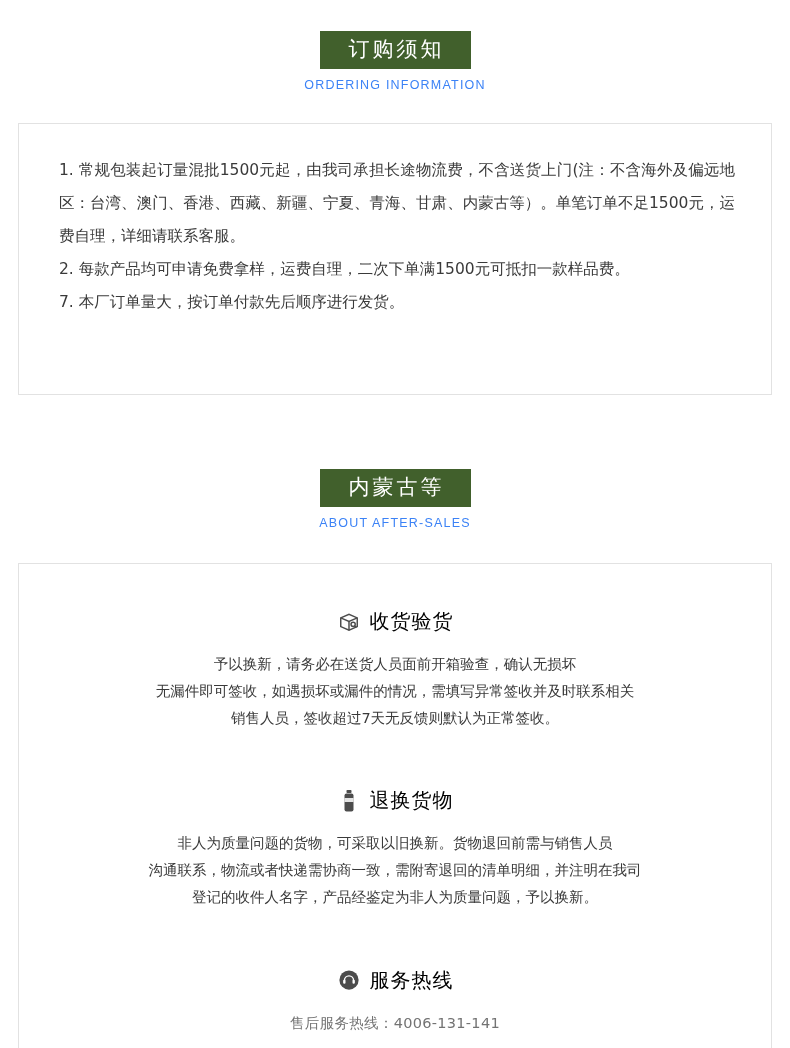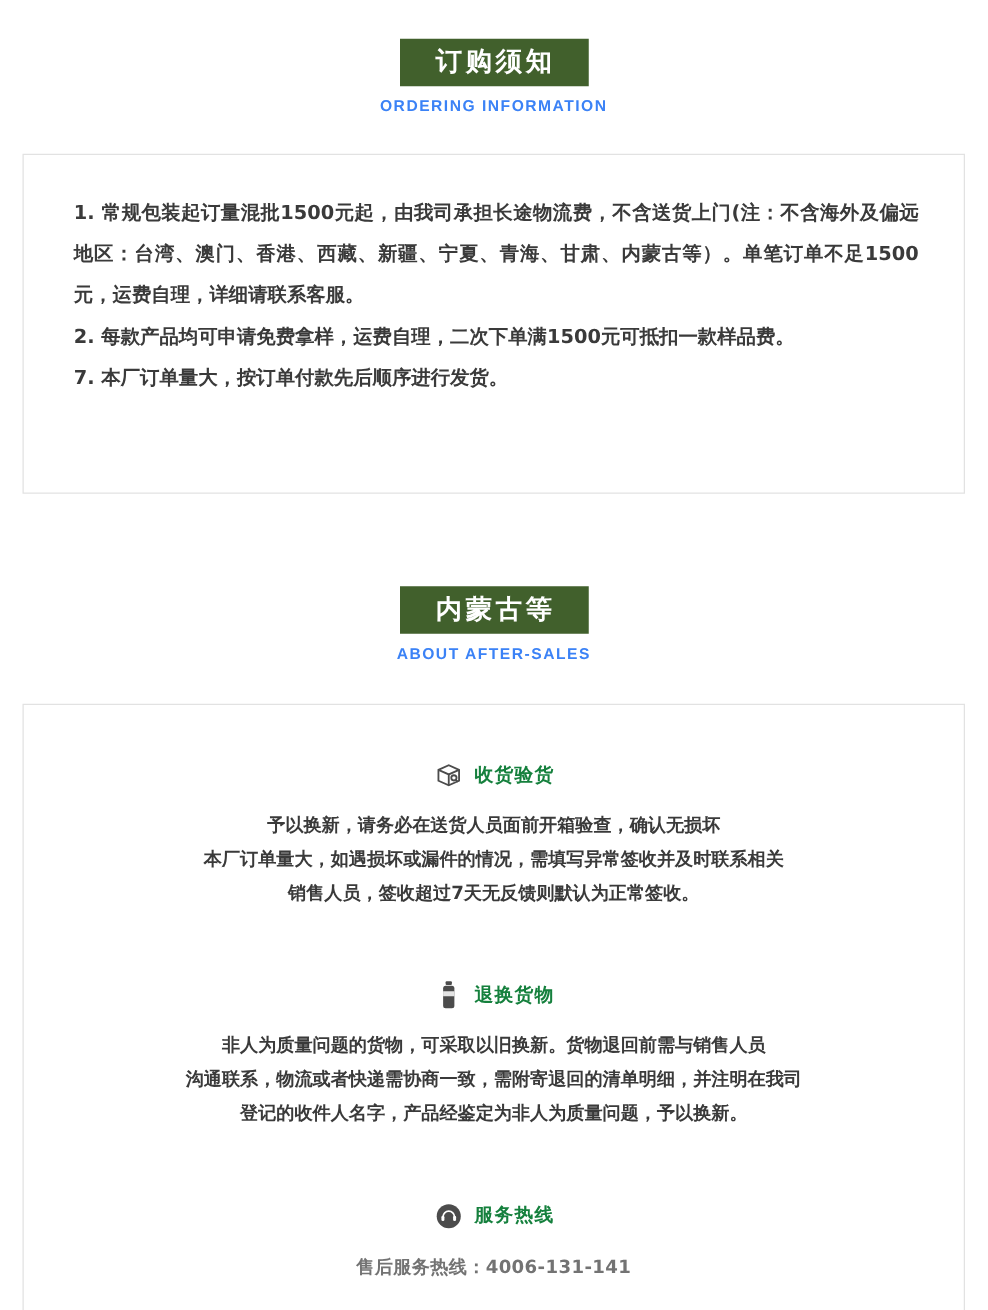--- a/index.html
+++ b/index.html
@@ -12,21 +12,20 @@
     background: #ffffff;
     font-family: "Liberation Sans", sans-serif;
     color: #3d3d3d;
     overflow: hidden;
   }
   .page {
     position: relative;
     width: 790px;
     height: 1048px;
     box-sizing: border-box;
-    font-weight: bold;
   }
 
   
   .section-head {
     text-align: center;
   }
   .head-badge {
     display: inline-block;
     background: #41602c;
     color: #ffffff;
@@ -87,22 +86,22 @@
   }
   .as-title .ic {
     display: inline-flex;
     align-items: center;
     justify-content: center;
     width: 24px;
     height: 24px;
     color: #4c4c4c;
   }
   .as-title .tx {
-    font-size: 15px;
-    color: #15803d;
+    font-size: 20px;
+    color: #000000;
     font-family: "DejaVu Sans", "Liberation Sans", sans-serif;
     letter-spacing: 1px;
   }
   .as-body {
     font-size: 14.5px;
     line-height: 1.85;
     color: #3a3a3a;
     font-family: "DejaVu Sans", "Liberation Sans", sans-serif;
   }
   .as-body div {
@@ -147,21 +146,21 @@
             <path d="M3 7.5 L12 11.5 L21 7.5"></path>
             <path d="M12 11.5 L12 21"></path>
             <circle cx="16.5" cy="14.5" r="2.3" fill="#ffffff"></circle>
             <path d="M18.2 16.2 L20 18"></path>
           </svg>
         </span>
         <span class="tx">收货验货</span>
       </div>
       <div class="as-body">
         <div>予以换新，请务必在送货人员面前开箱验查，确认无损坏</div>
-        <div>本厂订单量大，如遇损坏或漏件的情况，需填写异常签收并及时联系相关</div>
+        <div>无漏件即可签收，如遇损坏或漏件的情况，需填写异常签收并及时联系相关</div>
         <div>销售人员，签收超过7天无反馈则默认为正常签收。</div>
       </div>
     </div>
 
     <div class="gap-mid"></div>
 
     <div class="as-block">
       <div class="as-title">
         <span class="ic">
           <svg width="14" height="24" viewBox="0 0 14 24" fill="#4c4c4c">

